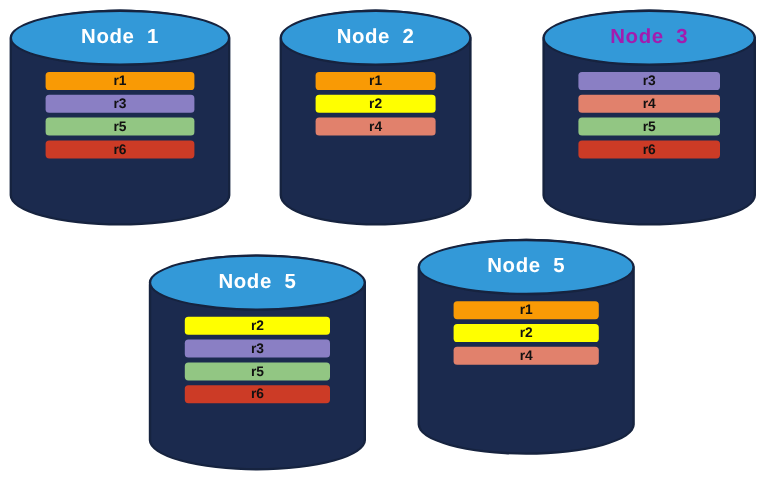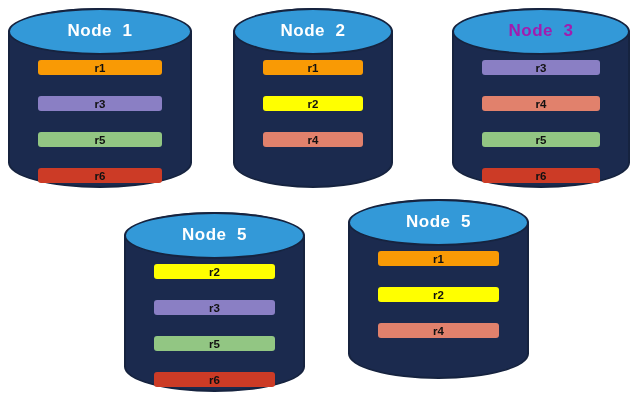--- a/index.html
+++ b/index.html
@@ -76,21 +76,21 @@
     position: absolute;
     left: 0;
     width: 100%;
     z-index: 5;
     display: flex;
     flex-direction: column;
   }
 
   .bar {
     height: 15px;
-    margin-bottom: 21px;
+    margin-bottom: 4px;
     border-radius: 3px;
     display: flex;
     align-items: center;
     justify-content: center;
     color: #111111;
     font-size: 11.5px;
     font-weight: bold;
     box-sizing: border-box;
     user-select: none;
   }

